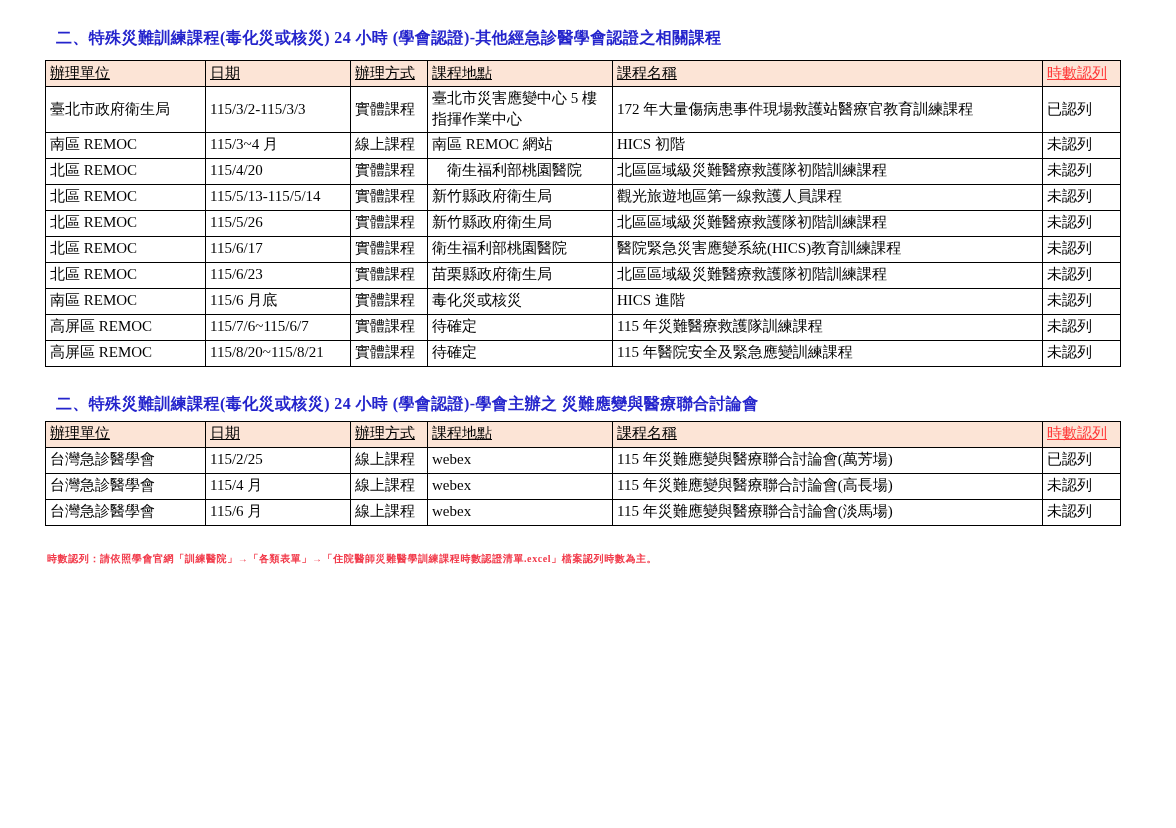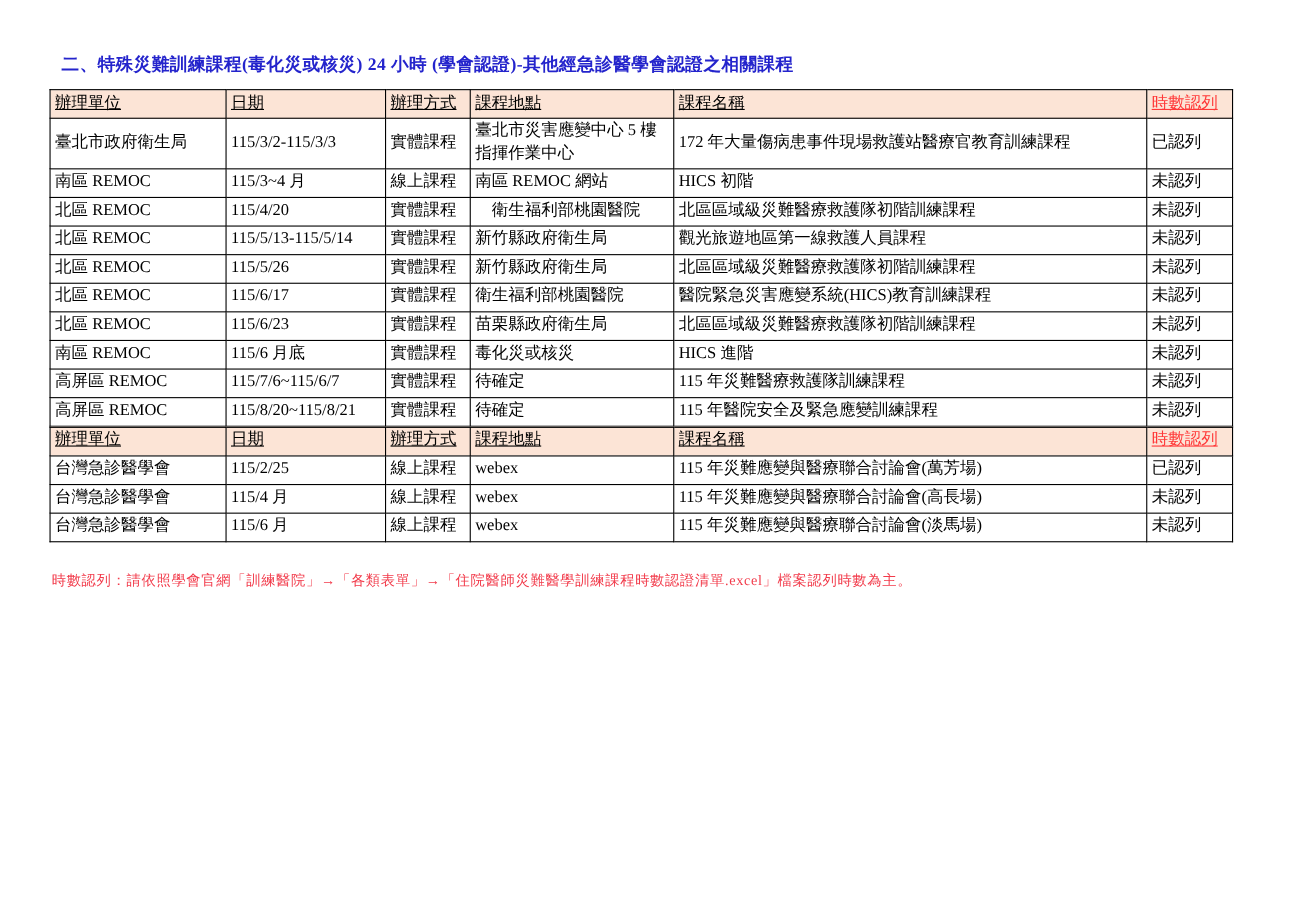--- a/index.html
+++ b/index.html
@@ -6,21 +6,21 @@
   html,body { background:#ffffff; }
   body {
     width:1176px; height:828px;
     font-family:"Liberation Serif","DejaVu Serif",serif;
     color:#000;
     overflow:hidden;
   }
   .page {
     position:relative;
     width:1176px; height:828px;
-    padding:49px 0 0 45px;
+    padding:28px 0 0 45px;
     background:#ffffff;
   }
   .doc-title {
     color:var(--title-blue,#2424CC);
     font-weight:bold;
     font-size:16px;
     letter-spacing:0.4px;
     margin-left:11px;
     white-space:nowrap;
   }
@@ -48,25 +48,26 @@
     text-decoration:underline;
   }
   td { height:26px; }
   th.red {
     color:var(--header-red,#FF3838);
     text-align:left;
   }
   td:last-child { text-align:left; }
   .footnote {
     color:var(--footer-red,#F23B4B);
-    font-size:13px;
+    font-size:10px;
     letter-spacing:0.6px;
     margin-top:26px;
     margin-left:2px;
     white-space:nowrap;
+    font-weight:bold;
   }
 </style>
 </head>
 <body>
 
 <div class="page">
 
   <div class="doc-title title-1">二、特殊災難訓練課程(毒化災或核災) 24 小時 (學會認證)-其他經急診醫學會認證之相關課程</div>
 
   <table>
@@ -165,20 +166,21 @@
           <td>高屏區 REMOC</td>
           <td>115/8/20~115/8/21</td>
           <td>實體課程</td>
           <td>待確定</td>
           <td>115 年醫院安全及緊急應變訓練課程</td>
           <td>未認列</td>
         </tr>
       </tbody>
   </table>
 
+  <div class="doc-title title-2">二、特殊災難訓練課程(毒化災或核災) 24 小時 (學會認證)-學會主辦之 災難應變與醫療聯合討論會</div>
 
   <table>
     <colgroup>
       <col style="width:160px">
         <col style="width:145px">
         <col style="width:77px">
       <col style="width:185px">
         <col style="width:430px">
         <col style="width:78px">
     </colgroup>

